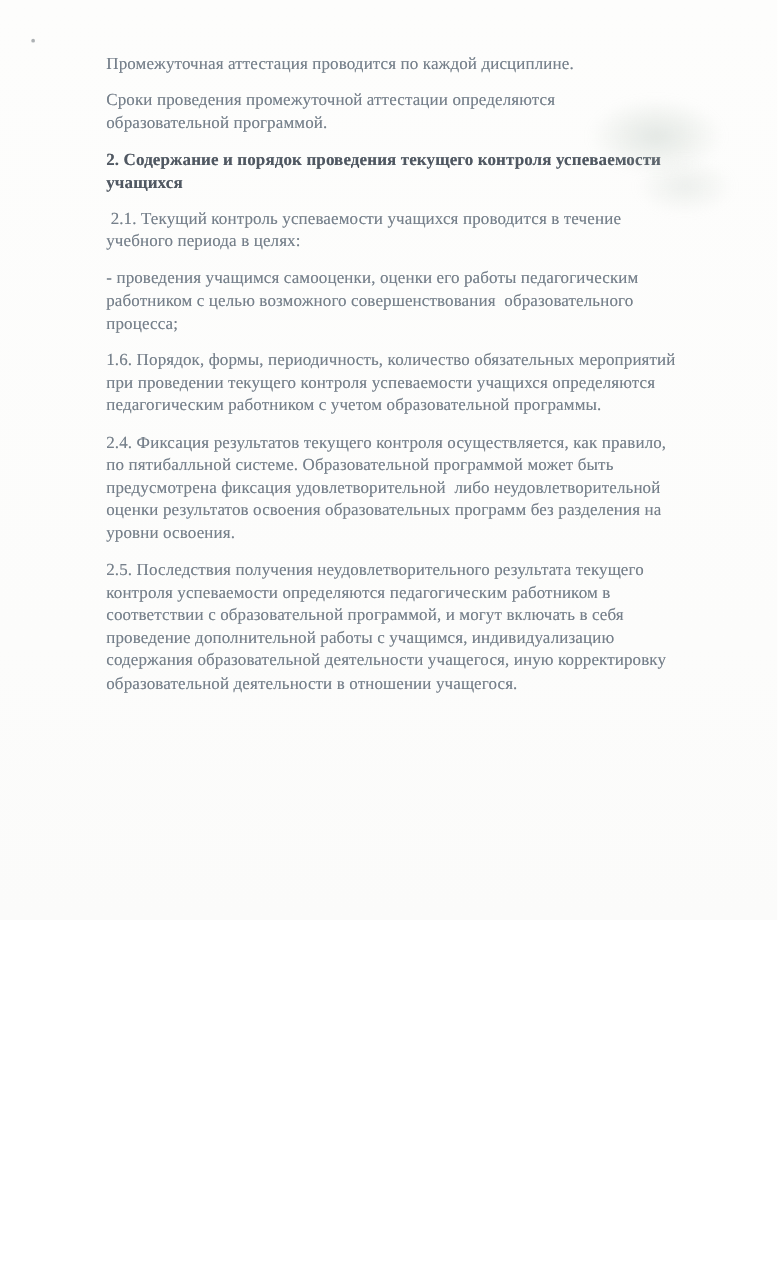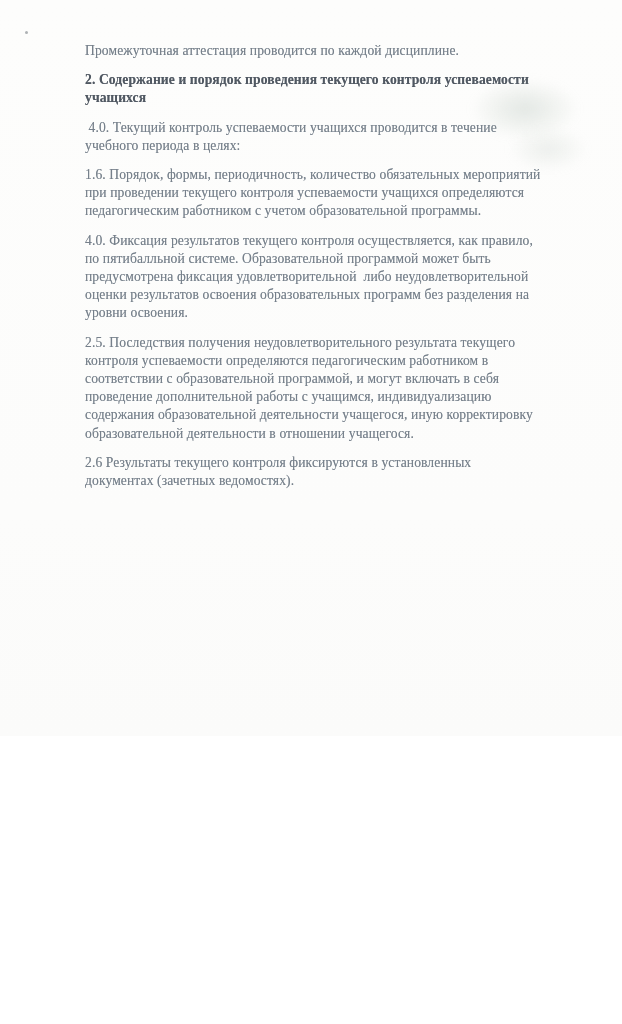--- a/index.html
+++ b/index.html
@@ -81,40 +81,43 @@
     background: linear-gradient(to right, rgba(150,150,152,0.25), rgba(170,170,172,0));
   }
 </style>
 </head>
 <body>
 
 <div class="page">
 
   <div class="content">
     <p class="para">Промежуточная аттестация проводится по каждой дисциплине.</p>
+    <p class="para">Сроки проведения промежуточной аттестации определяются
+образовательной программой.</p>
     <p class="para heading">2. Содержание и порядок проведения текущего контроля успеваемости
 учащихся</p>
-    <p class="para"> 4.0. Текущий контроль успеваемости учащихся проводится в течение
+    <p class="para"> 2.1. Текущий контроль успеваемости учащихся проводится в течение
 учебного периода в целях:</p>
+    <p class="para">- проведения учащимся самооценки, оценки его работы педагогическим
+работником с целью возможного совершенствования  образовательного
+процесса;</p>
     <p class="para">1.6. Порядок, формы, периодичность, количество обязательных мероприятий
 при проведении текущего контроля успеваемости учащихся определяются
 педагогическим работником с учетом образовательной программы.</p>
-    <p class="para">4.0. Фиксация результатов текущего контроля осуществляется, как правило,
+    <p class="para">2.4. Фиксация результатов текущего контроля осуществляется, как правило,
 по пятибалльной системе. Образовательной программой может быть
 предусмотрена фиксация удовлетворительной  либо неудовлетворительной
 оценки результатов освоения образовательных программ без разделения на
 уровни освоения.</p>
     <p class="para">2.5. Последствия получения неудовлетворительного результата текущего
 контроля успеваемости определяются педагогическим работником в
 соответствии с образовательной программой, и могут включать в себя
 проведение дополнительной работы с учащимся, индивидуализацию
 содержания образовательной деятельности учащегося, иную корректировку
 образовательной деятельности в отношении учащегося.</p>
-    <p class="para">2.6 Результаты текущего контроля фиксируются в установленных
-документах (зачетных ведомостях).</p>
   </div>
 
   <div class="speck speck-top"></div>
   <div class="smudge smudge-1"></div>
   <div class="smudge smudge-2"></div>
   <div class="speck speck-bottom"></div>
   <div class="speck speck-bottom2"></div>
   <div class="edge-line"></div>
   <div class="edge-line-faint"></div>
 

